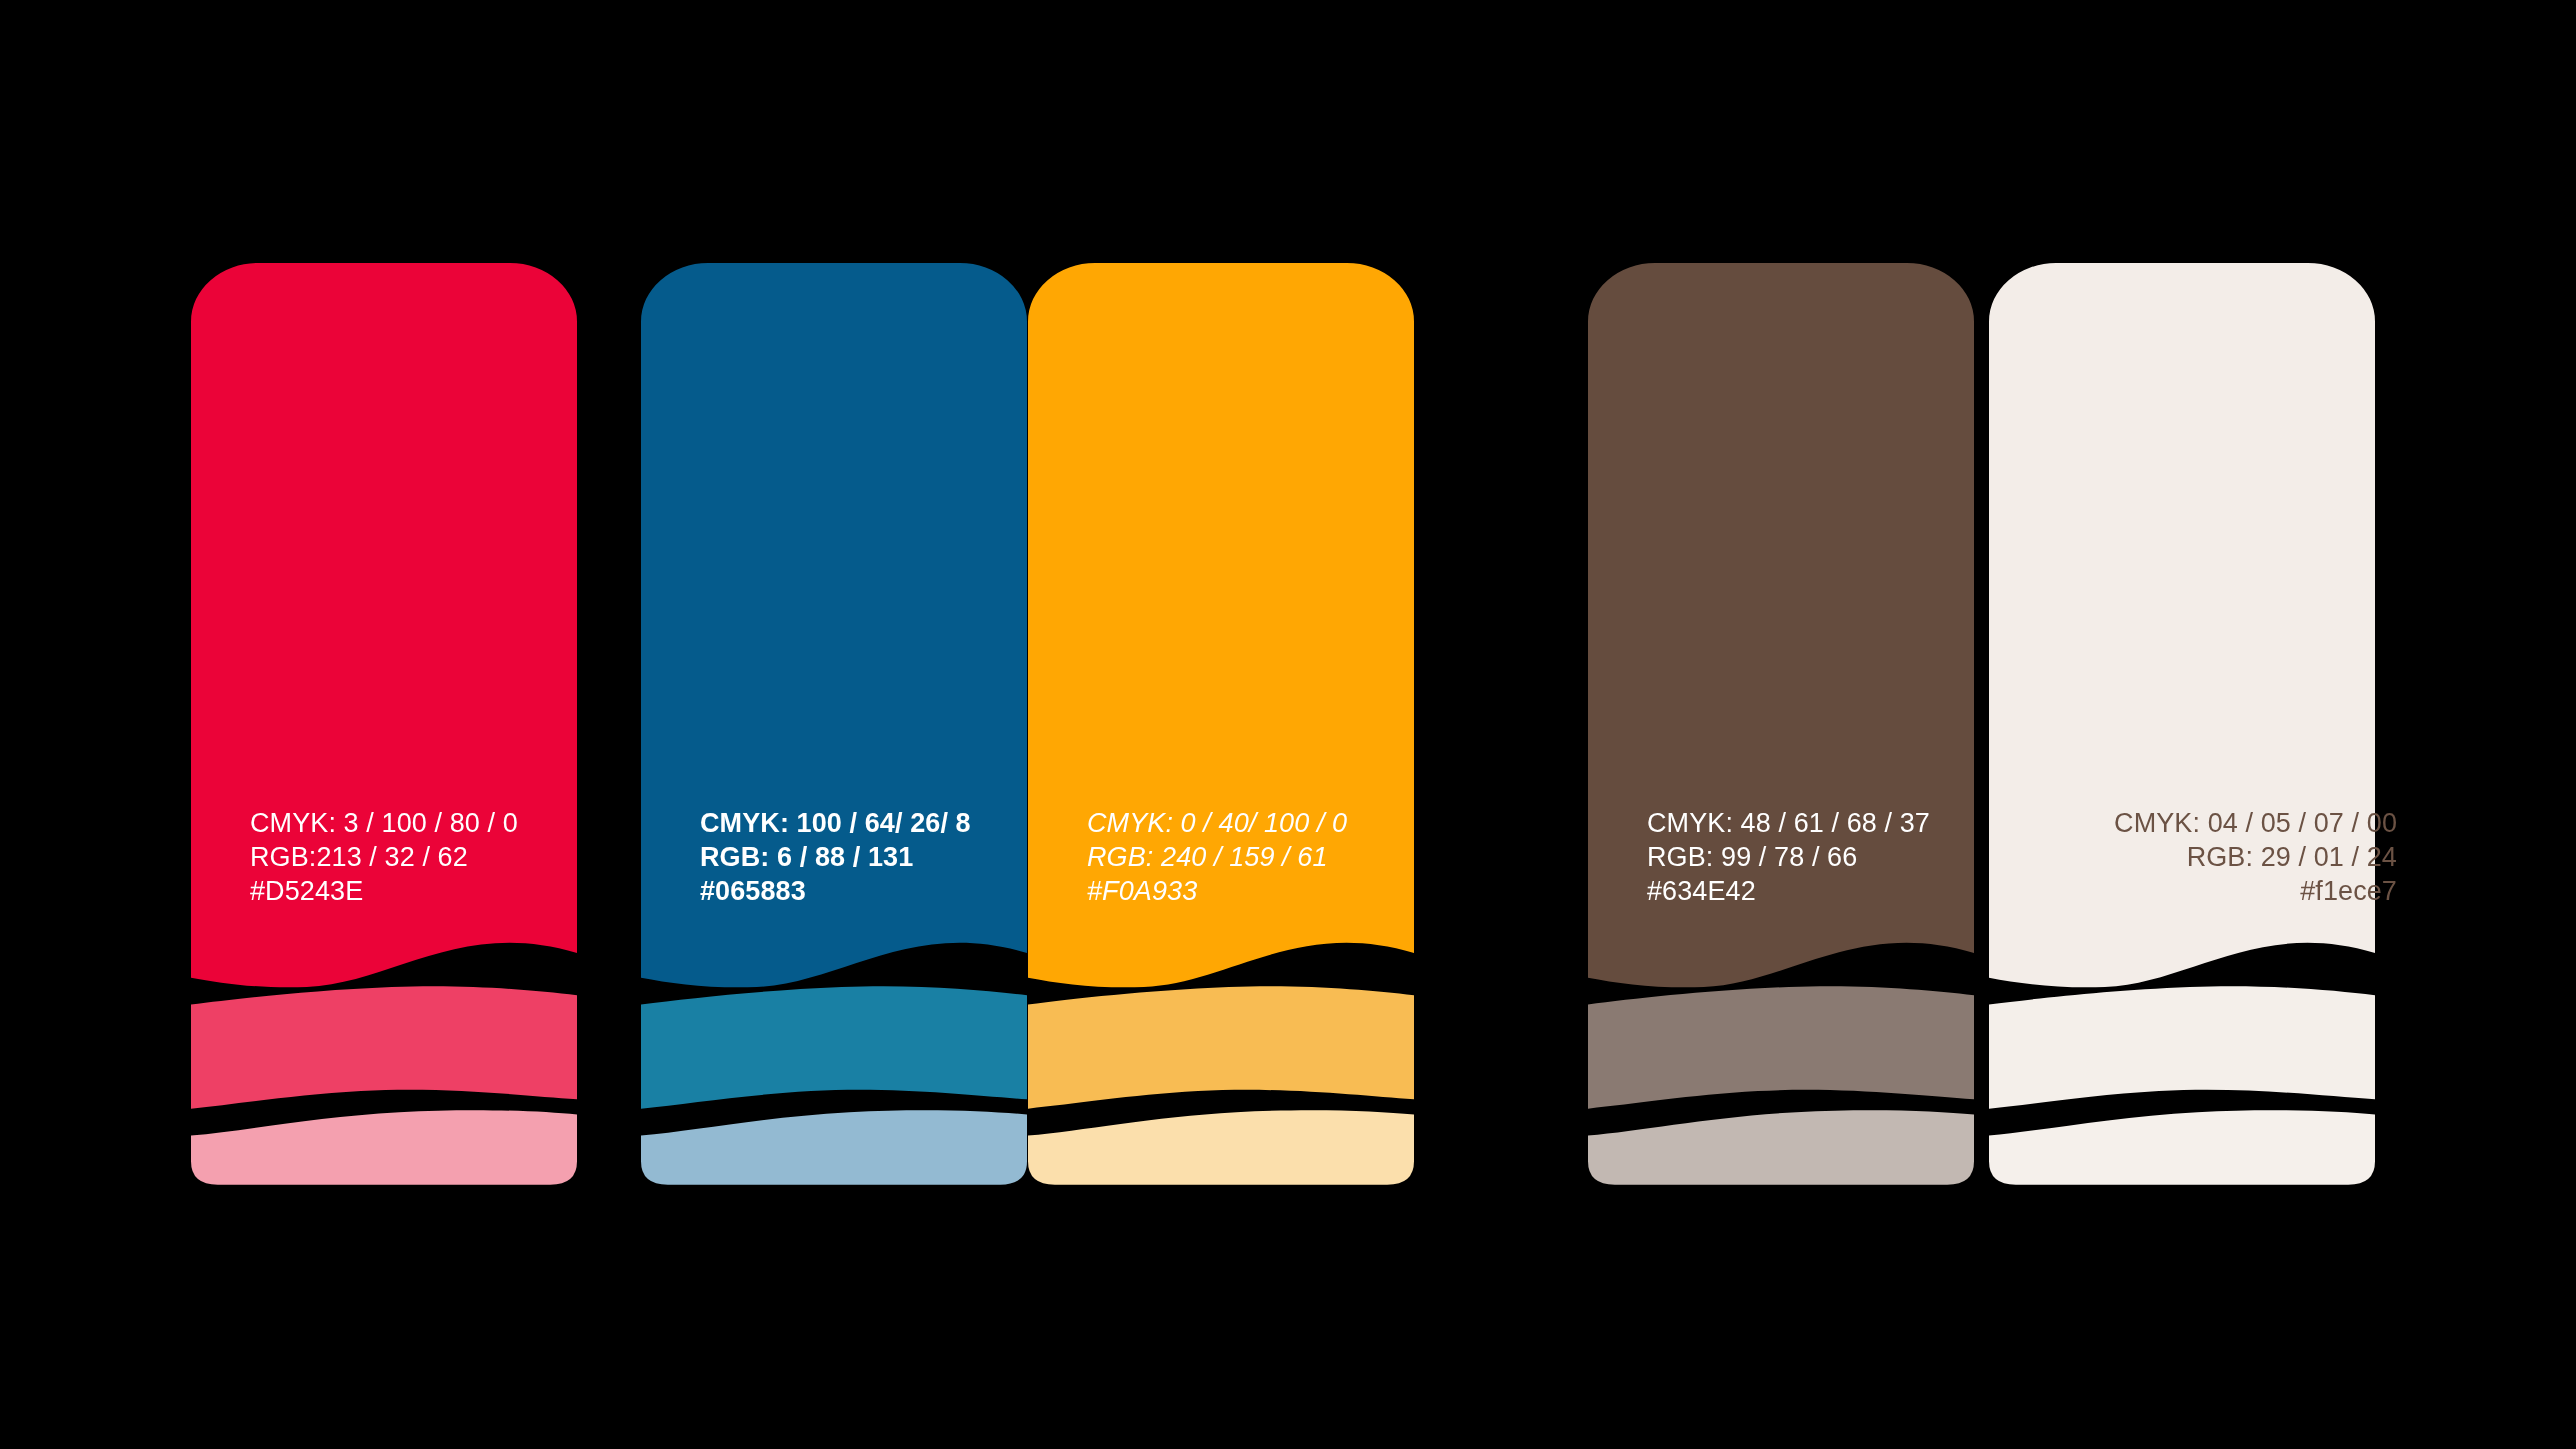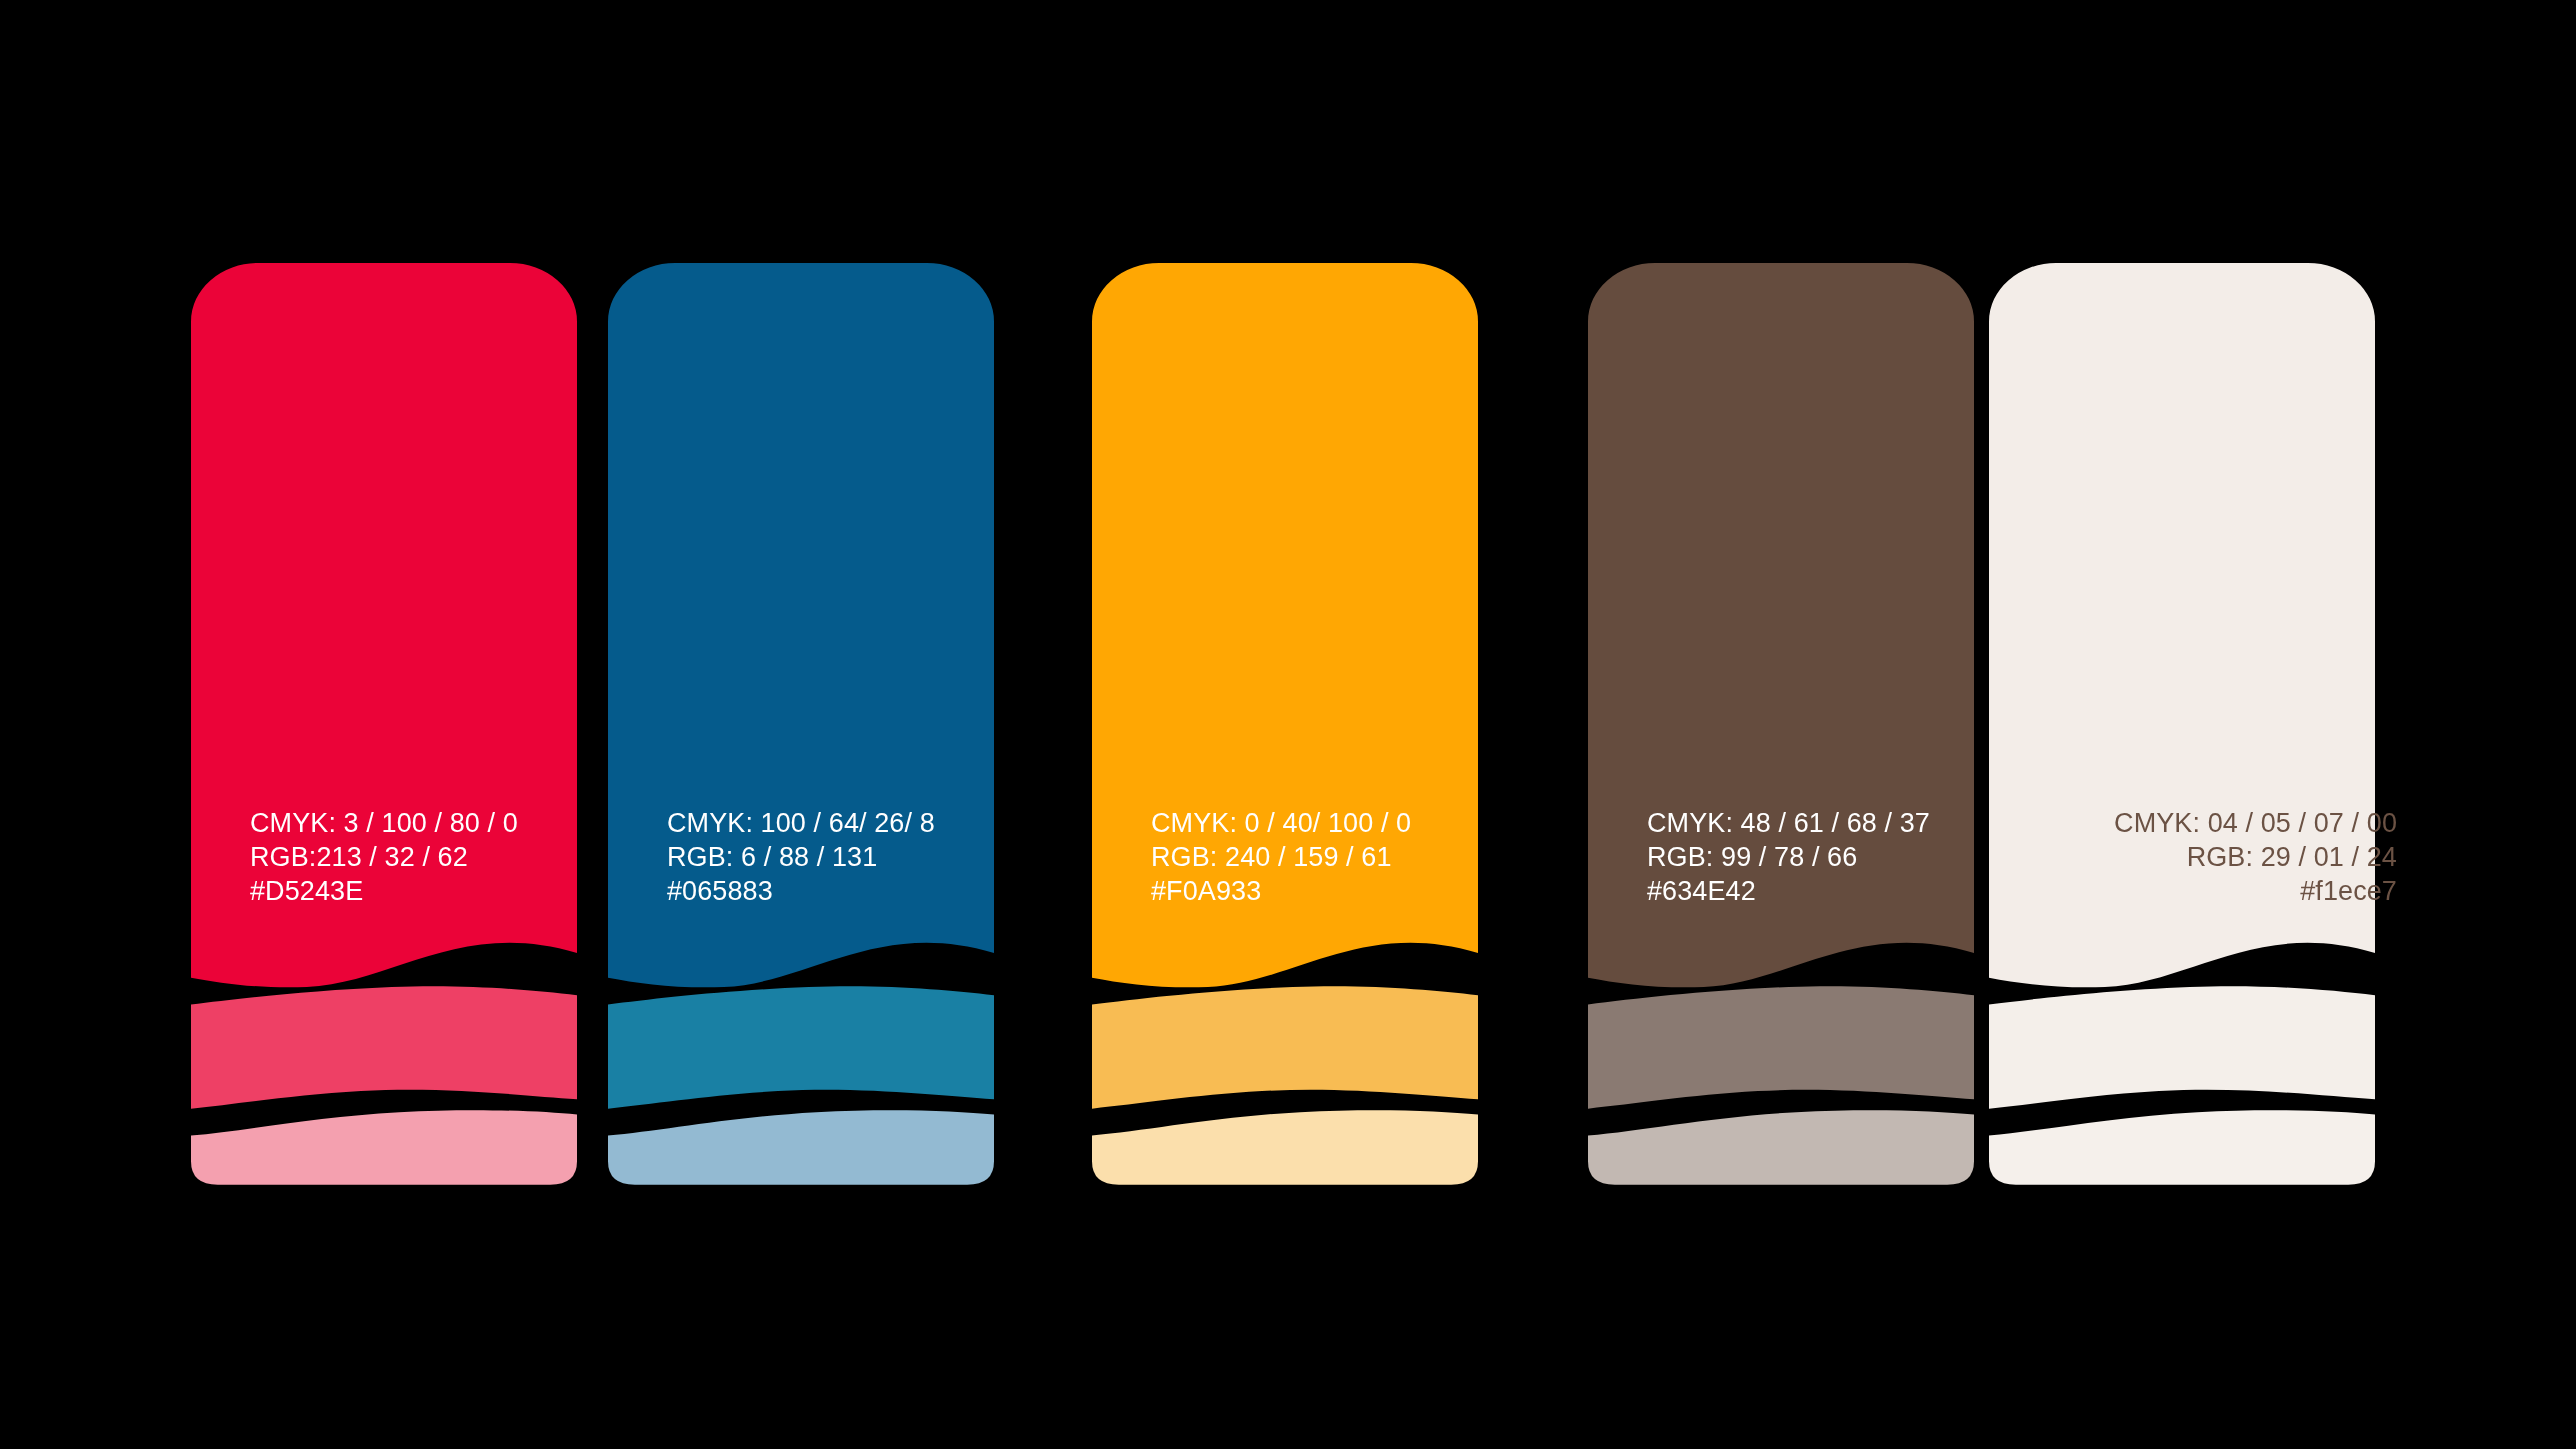--- a/index.html
+++ b/index.html
@@ -60,33 +60,33 @@
         <path d="M 0,100 A 100,100 0 0 1 100,0 L 476,0 A 100,100 0 0 1 576,100 L 576,1180 C 403.2,1120 299.52,1232 172.79999999999998,1238 C 103.67999999999999,1241 46.08,1232 0,1222 Z" fill="#EB0338"></path>
         <path d="M 0,1268 C 69.12,1258 172.79999999999998,1244 299.52,1238 C 414.71999999999997,1233 506.88,1243 576,1252 L 576,1430 C 495.36,1424 380.16,1408 253.44,1416 C 149.76,1423 69.12,1438 0,1446 Z" fill="#EE4065"></path>
         <path d="M 0,1492 C 80.64000000000001,1484 184.32,1460 311.04,1452 C 426.24,1445 518.4,1450 576,1456 L 576,1536 Q 576,1576 536,1576 L 40,1576 Q 0,1576 0,1536 Z" fill="#F4A0AF"></path>
       </svg>
       <div class="swatch-info" style="color: rgb(255, 255, 255);">
         <span class="info-line">CMYK: 3 / 100 / 80 / 0</span>
         <span class="info-line">RGB:213 / 32 / 62</span>
         <span class="info-line">#D5243E</span>
       </div>
     </div>
-    <div class="swatch-column" style="left: 608px;">
+    <div class="swatch-column" style="left: 641px; font-weight: bold;">
       <svg class="swatch-svg" viewBox="0 0 576 1580" preserveAspectRatio="none">
         <path d="M 0,100 A 100,100 0 0 1 100,0 L 476,0 A 100,100 0 0 1 576,100 L 576,1180 C 403.2,1120 299.52,1232 172.79999999999998,1238 C 103.67999999999999,1241 46.08,1232 0,1222 Z" fill="#055B8C"></path>
         <path d="M 0,1268 C 69.12,1258 172.79999999999998,1244 299.52,1238 C 414.71999999999997,1233 506.88,1243 576,1252 L 576,1430 C 495.36,1424 380.16,1408 253.44,1416 C 149.76,1423 69.12,1438 0,1446 Z" fill="#1980A4"></path>
         <path d="M 0,1492 C 80.64000000000001,1484 184.32,1460 311.04,1452 C 426.24,1445 518.4,1450 576,1456 L 576,1536 Q 576,1576 536,1576 L 40,1576 Q 0,1576 0,1536 Z" fill="#93BAD2"></path>
       </svg>
       <div class="swatch-info" style="color: rgb(255, 255, 255);">
         <span class="info-line">CMYK: 100 / 64/ 26/ 8</span>
         <span class="info-line">RGB: 6 / 88 / 131</span>
         <span class="info-line">#065883</span>
       </div>
     </div>
-    <div class="swatch-column" style="left: 1092px;">
+    <div class="swatch-column" style="left: 1028px; font-style: italic;">
       <svg class="swatch-svg" viewBox="0 0 576 1580" preserveAspectRatio="none">
         <path d="M 0,100 A 100,100 0 0 1 100,0 L 476,0 A 100,100 0 0 1 576,100 L 576,1180 C 403.2,1120 299.52,1232 172.79999999999998,1238 C 103.67999999999999,1241 46.08,1232 0,1222 Z" fill="#FFA703"></path>
         <path d="M 0,1268 C 69.12,1258 172.79999999999998,1244 299.52,1238 C 414.71999999999997,1233 506.88,1243 576,1252 L 576,1430 C 495.36,1424 380.16,1408 253.44,1416 C 149.76,1423 69.12,1438 0,1446 Z" fill="#F8BC53"></path>
         <path d="M 0,1492 C 80.64000000000001,1484 184.32,1460 311.04,1452 C 426.24,1445 518.4,1450 576,1456 L 576,1536 Q 576,1576 536,1576 L 40,1576 Q 0,1576 0,1536 Z" fill="#FBDFAC"></path>
       </svg>
       <div class="swatch-info" style="color: rgb(255, 255, 255);">
         <span class="info-line">CMYK: 0 / 40/ 100 / 0</span>
         <span class="info-line">RGB: 240 / 159 / 61</span>
         <span class="info-line">#F0A933</span>
       </div>

